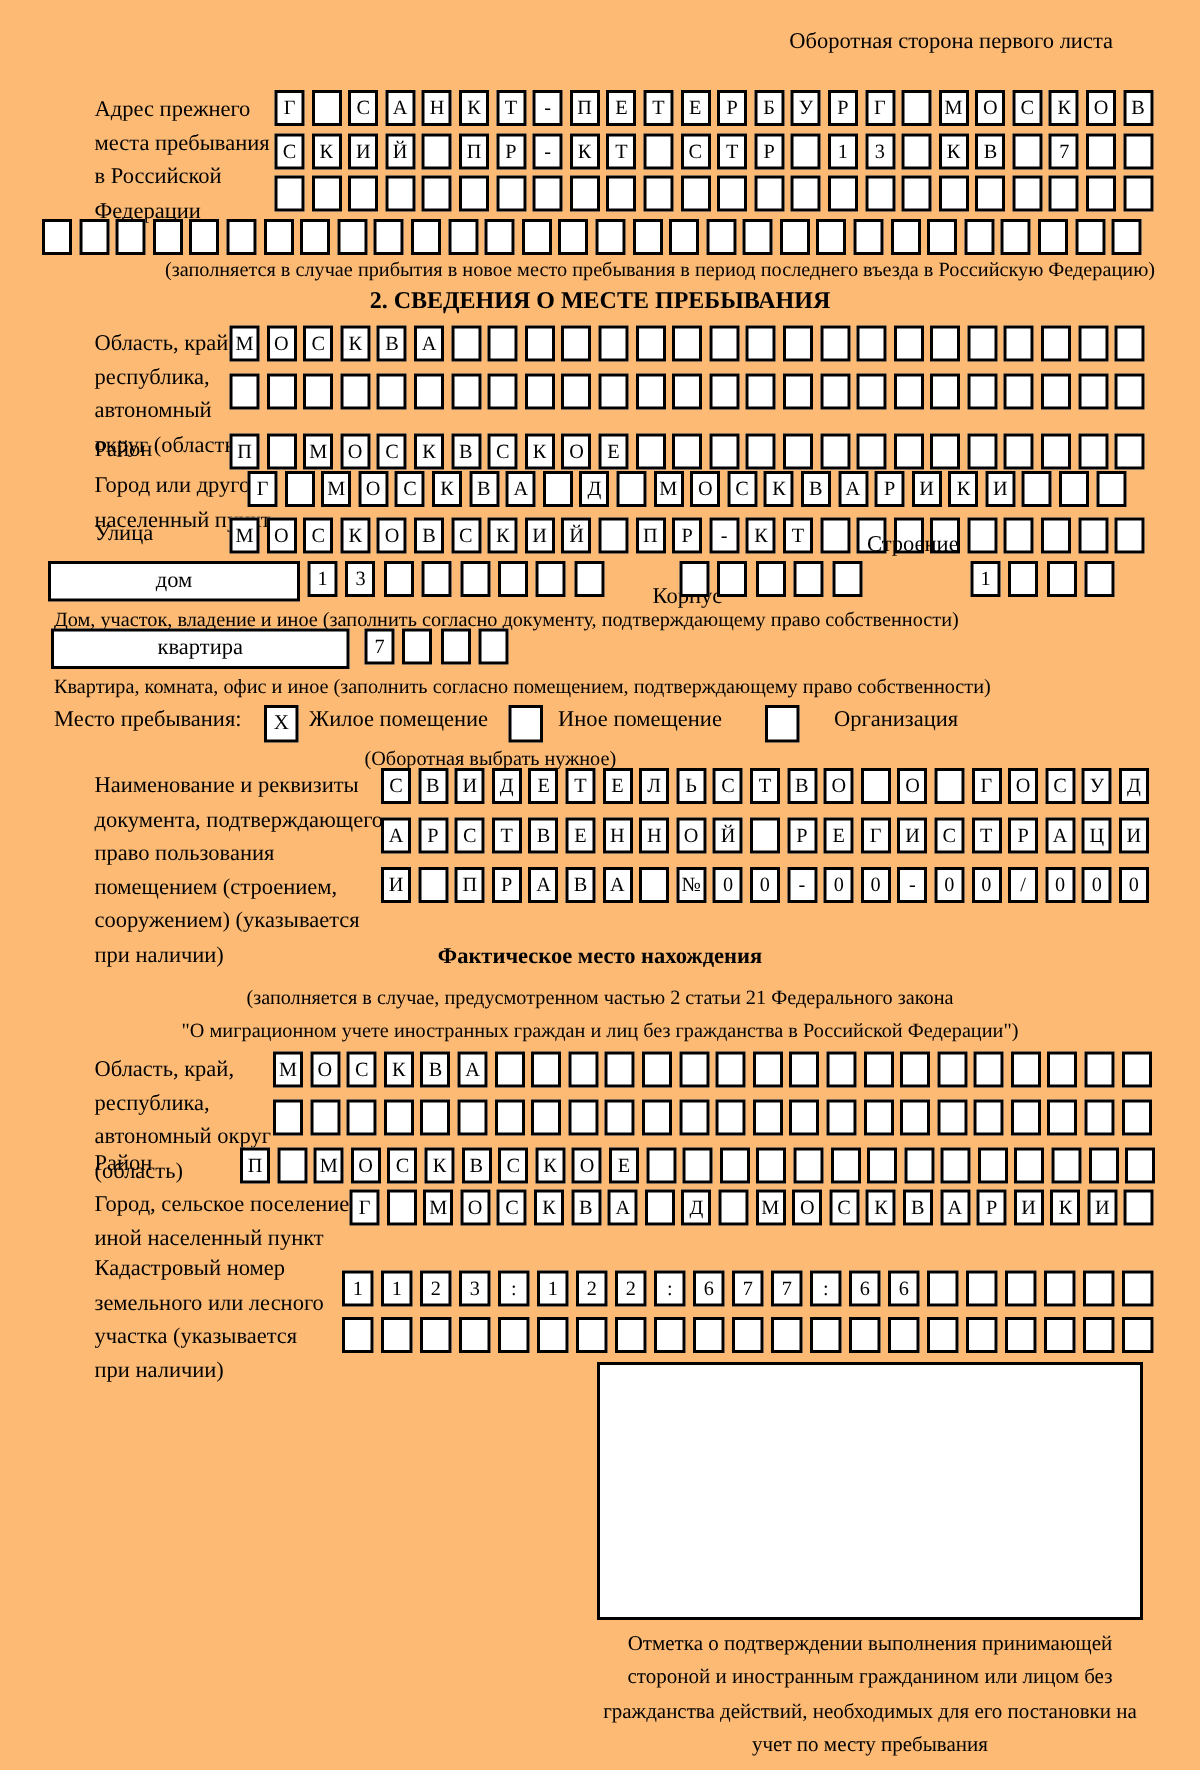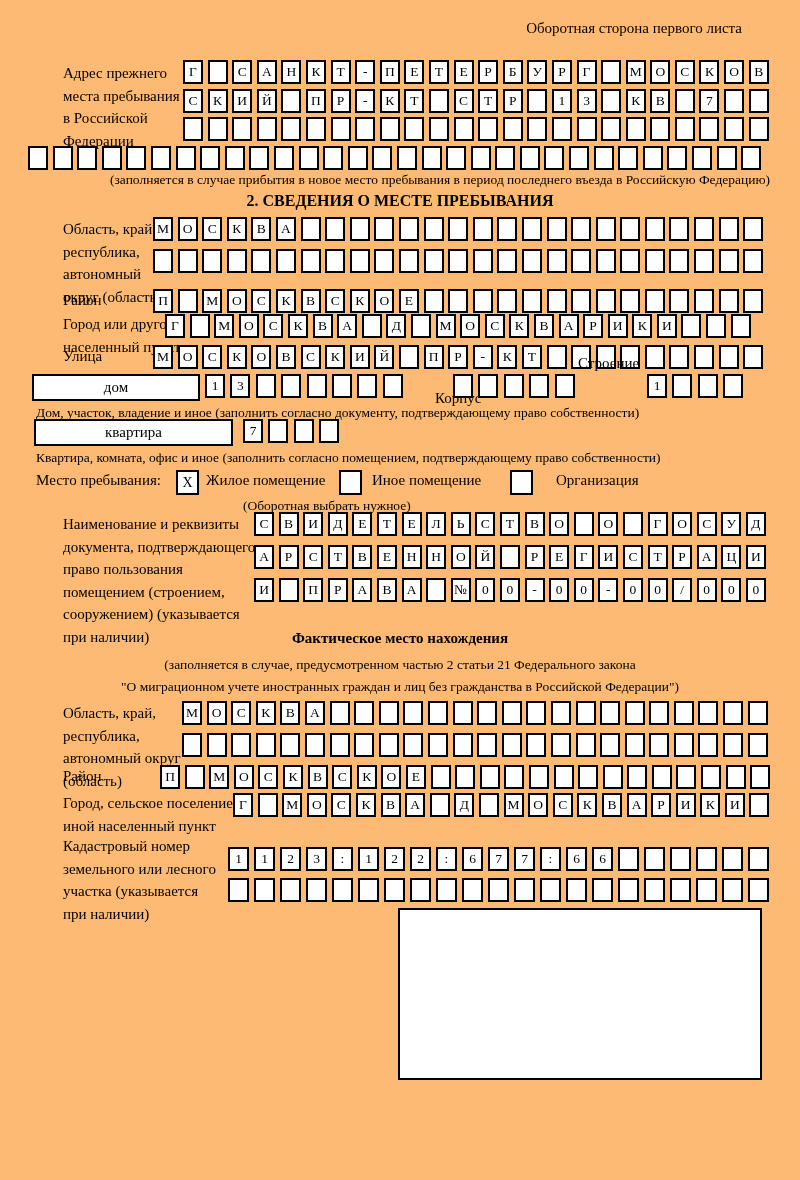--- a/index.html
+++ b/index.html
@@ -576,14 +576,15 @@
       <div class="cell"></div>
       <div class="cell"></div>
       <div class="cell"></div>
       <div class="cell"></div>
       <div class="cell"></div>
       <div class="cell"></div>
       <div class="cell"></div>
     </div>
 
   <div class="abs stamp" style="left:398px;top:908px;width:364px;height:172px;"></div>
+  <div class="abs stampcap" style="left:394px;top:1086px;width:372px;">Отметка о подтверждении выполнения принимающей стороной и иностранным гражданином или лицом без гражданства действий, необходимых для его постановки на учет по месту пребывания</div>
 
 </div>
 
 </body></html>

